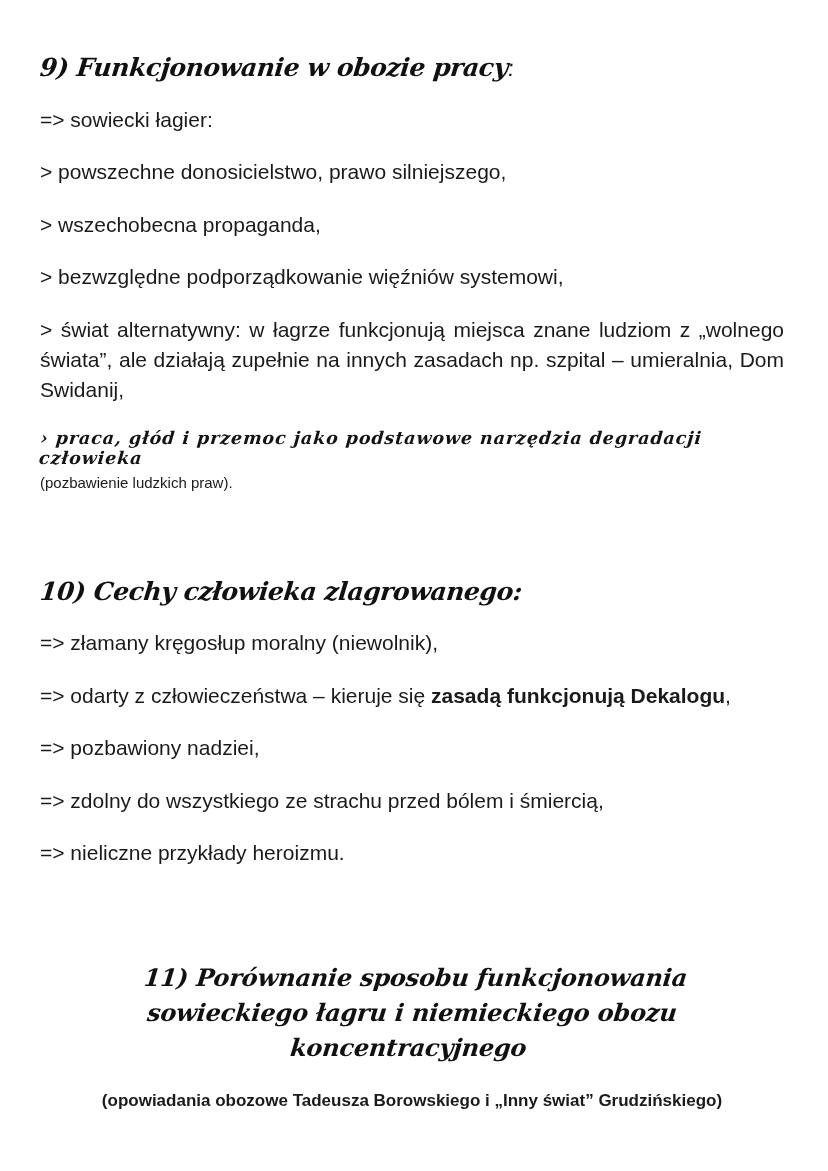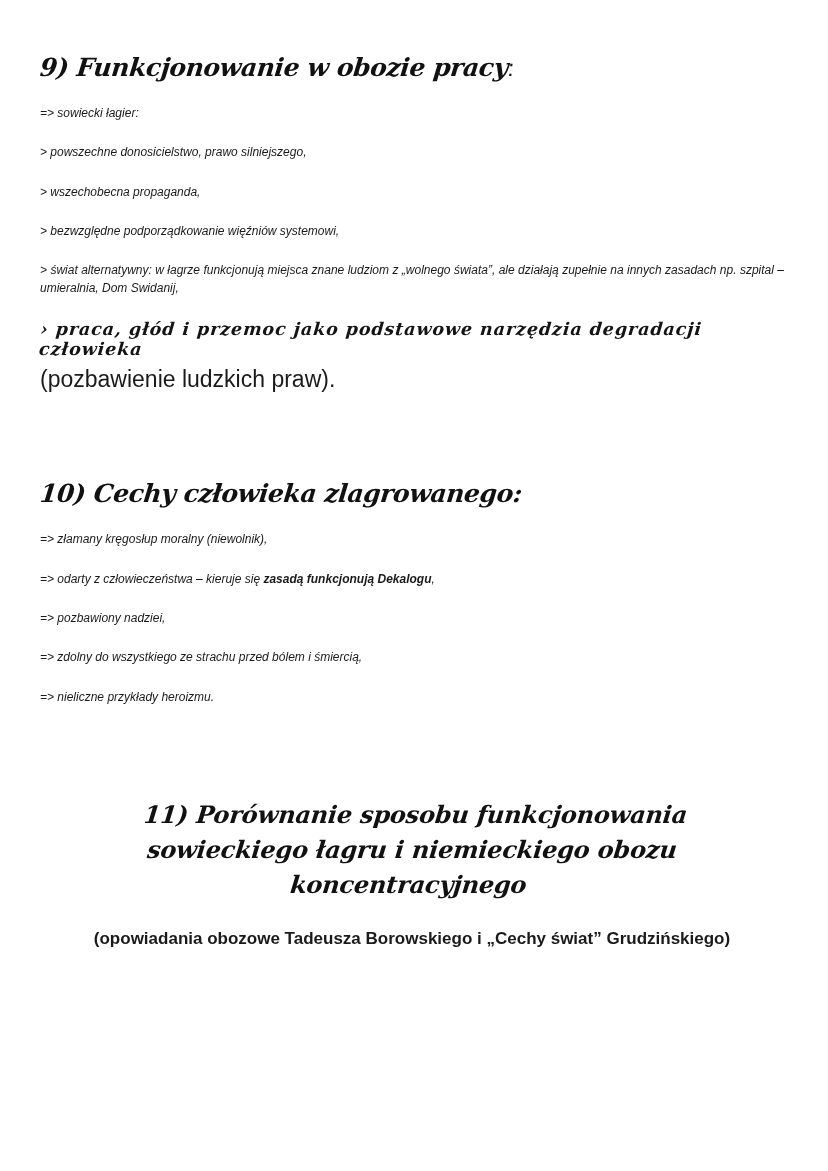--- a/index.html
+++ b/index.html
@@ -44,25 +44,24 @@
     font-family: "Liberation Sans", sans-serif;
     font-style: normal;
     font-weight: 400;
     letter-spacing: 0;
     transform: none;
     display: inline;
     font-size: 23px;
   }
 
   .para {
-    font-size: 12px;
+    font-size: 21px;
     line-height: 1.45;
     margin: 0 0 22px 0;
     text-align: left;
-    font-style: italic;
   }
   .para.justify {
     text-align: justify;
     text-justify: inter-word;
   }
   .para b {
     font-weight: 700;
   }
 
   .hand-line {
@@ -70,21 +69,21 @@
     font-style: italic;
     font-weight: 600;
     font-size: 17.5px;
     letter-spacing: 0.9px;
     transform: skewX(-5deg);
     transform-origin: left center;
     margin: 0 0 4px 0;
     color: #141414;
   }
   .tail {
-    font-size: 23px;
+    font-size: 15px;
     line-height: 1.45;
     margin: 0 0 24px 0;
   }
 
   .spacer-lg { height: 46px; }
   .spacer-xl { height: 70px; }
 
   .h-title {
     font-family: "DejaVu Serif", serif;
     font-style: italic;
@@ -132,15 +131,15 @@
   <p class="para">
     <span>=&gt; odarty z człowieczeństwa – kieruje się </span><b>zasadą funkcjonują Dekalogu</b><span>,</span>
   </p>
   <p class="para">=&gt; pozbawiony nadziei,</p>
   <p class="para">=&gt; zdolny do wszystkiego ze strachu przed bólem i śmiercią,</p>
   <p class="para">=&gt; nieliczne przykłady heroizmu.</p>
 
   <div class="spacer-xl"></div>
 
   <h1 class="h-title">11) Porównanie sposobu funkcjonowania sowieckiego łagru i niemieckiego obozu koncentracyjnego</h1>
-  <p class="subtitle">(opowiadania obozowe Tadeusza Borowskiego i „Cechy świat” Grudzińskiego)</p>
+  <p class="subtitle">(opowiadania obozowe Tadeusza Borowskiego i „Inny świat” Grudzińskiego)</p>
 
 </div>
 
 </body></html>

